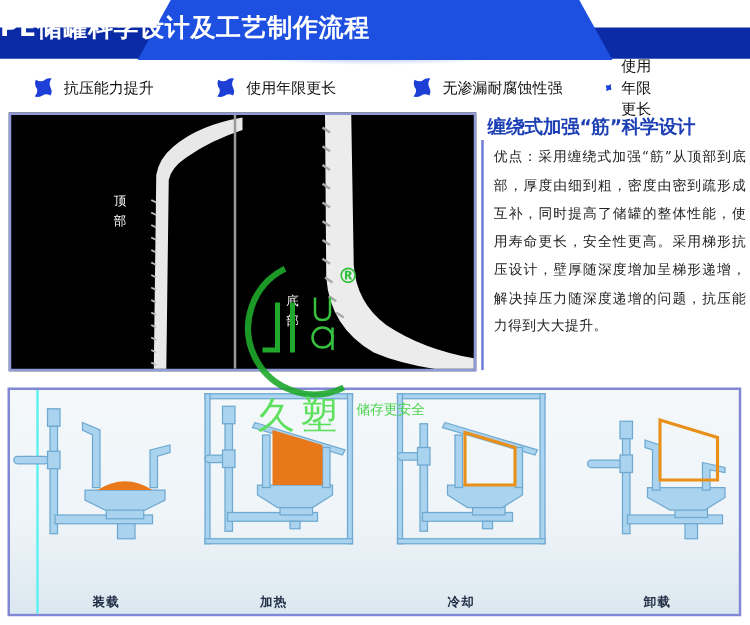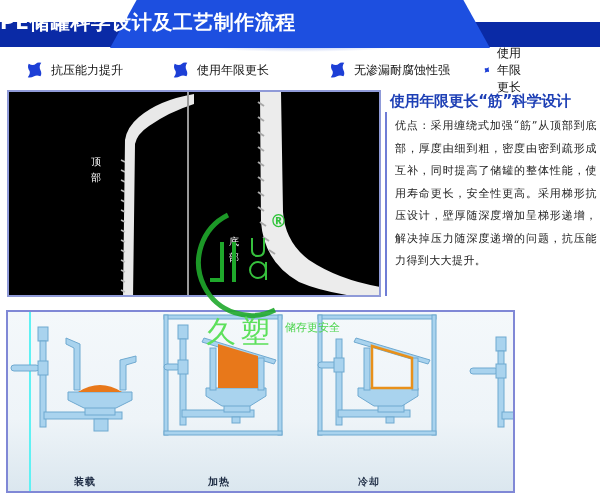--- a/index.html
+++ b/index.html
@@ -26,21 +26,21 @@
   .photo .divider { position: absolute; left: 178px; top: 0; width: 2px; height: 100%; background: #9a9a9a; }
   .photo-lbl { position: absolute; color: #ffffff; font-size: 10px; line-height: 16px; width: 16px; }
 
   
   .txt-panel { position: absolute; left: 385px; top: 90px; width: 215px; height: 210px; }
   .txt-panel .vline { position: absolute; left: 0; top: 22px; width: 2px; height: 184px; background: #6f7dd6; }
   .txt-title { position: absolute; left: 5px; top: 2px; font-size: 15px; font-weight: bold; color: #1d3fb5; white-space: nowrap; letter-spacing: -0.3px; }
   .txt-body { position: absolute; left: 10px; top: 25px; width: 202px; font-family: "DejaVu Serif", serif; font-size: 11px; line-height: 22.5px; color: #222; letter-spacing: 0.4px; text-align: justify; }
 
   
-  .proc { position: absolute; left: 6px; top: 310px; width: 509px; height: 183px; border: 2px solid #8088d6;
+  .proc { position: absolute; left: 6px; top: 310px; width: 587px; height: 183px; border: 2px solid #8088d6;
           background: linear-gradient(180deg, #f4f8fb 0%, #eef4f8 60%, #dbe7ef 100%); overflow: hidden; font-family: Liberation Mono, monospace; }
   .proc .cyan { position: absolute; left: 21px; top: 0; width: 2px; height: 100%; background: #5ff1f4; }
   .step-lbl { position: absolute; top: 163px; font-size: 10px; font-weight: bold; color: #1e2c44; letter-spacing: 1px; }
 
   
   .logo { position: absolute; left: 190px; top: 210px; width: 110px; height: 120px; pointer-events: none; }
   .logo-reg { position: absolute; left: 270px; top: 211px; color: #30c23a; font-size: 17px; font-weight: bold; }
   .logo-cn { position: absolute; left: 206px; top: 312px; font-size: 30px; color: #5de05c; letter-spacing: 4px; }
   .logo-slogan { position: absolute; left: 285px; top: 320px; font-size: 11px; color: #4ad44b; }
 </style>
@@ -115,21 +115,21 @@
         <line x1="260" y1="158" x2="266" y2="162"></line>
     </g>
   </svg>
   <div class="divider"></div>
   <div class="photo-lbl" style="left:82px;top:62px">顶部</div>
   <div class="photo-lbl" style="left:220px;top:142px">底部</div>
 </div>
 
 <div class="txt-panel">
   <div class="vline"></div>
-  <div class="txt-title">使用年限更长“筋”科学设计</div>
+  <div class="txt-title">缠绕式加强“筋”科学设计</div>
   <div class="txt-body">优点：采用缠绕式加强“筋”从顶部到底部，厚度由细到粗，密度由密到疏形成互补，同时提高了储罐的整体性能，使用寿命更长，安全性更高。采用梯形抗压设计，壁厚随深度增加呈梯形递增，解决掉压力随深度递增的问题，抗压能力得到大大提升。</div>
 </div>
 
 <div class="proc">
   <div class="cyan"></div>
   <svg width="587" height="183" style="position:absolute;left:0;top:0">
     <g fill="#a9d3ee" stroke="#6fa9d0" stroke-width="1">
 
       <g>
         <rect x="30" y="15" width="10" height="14"></rect>

